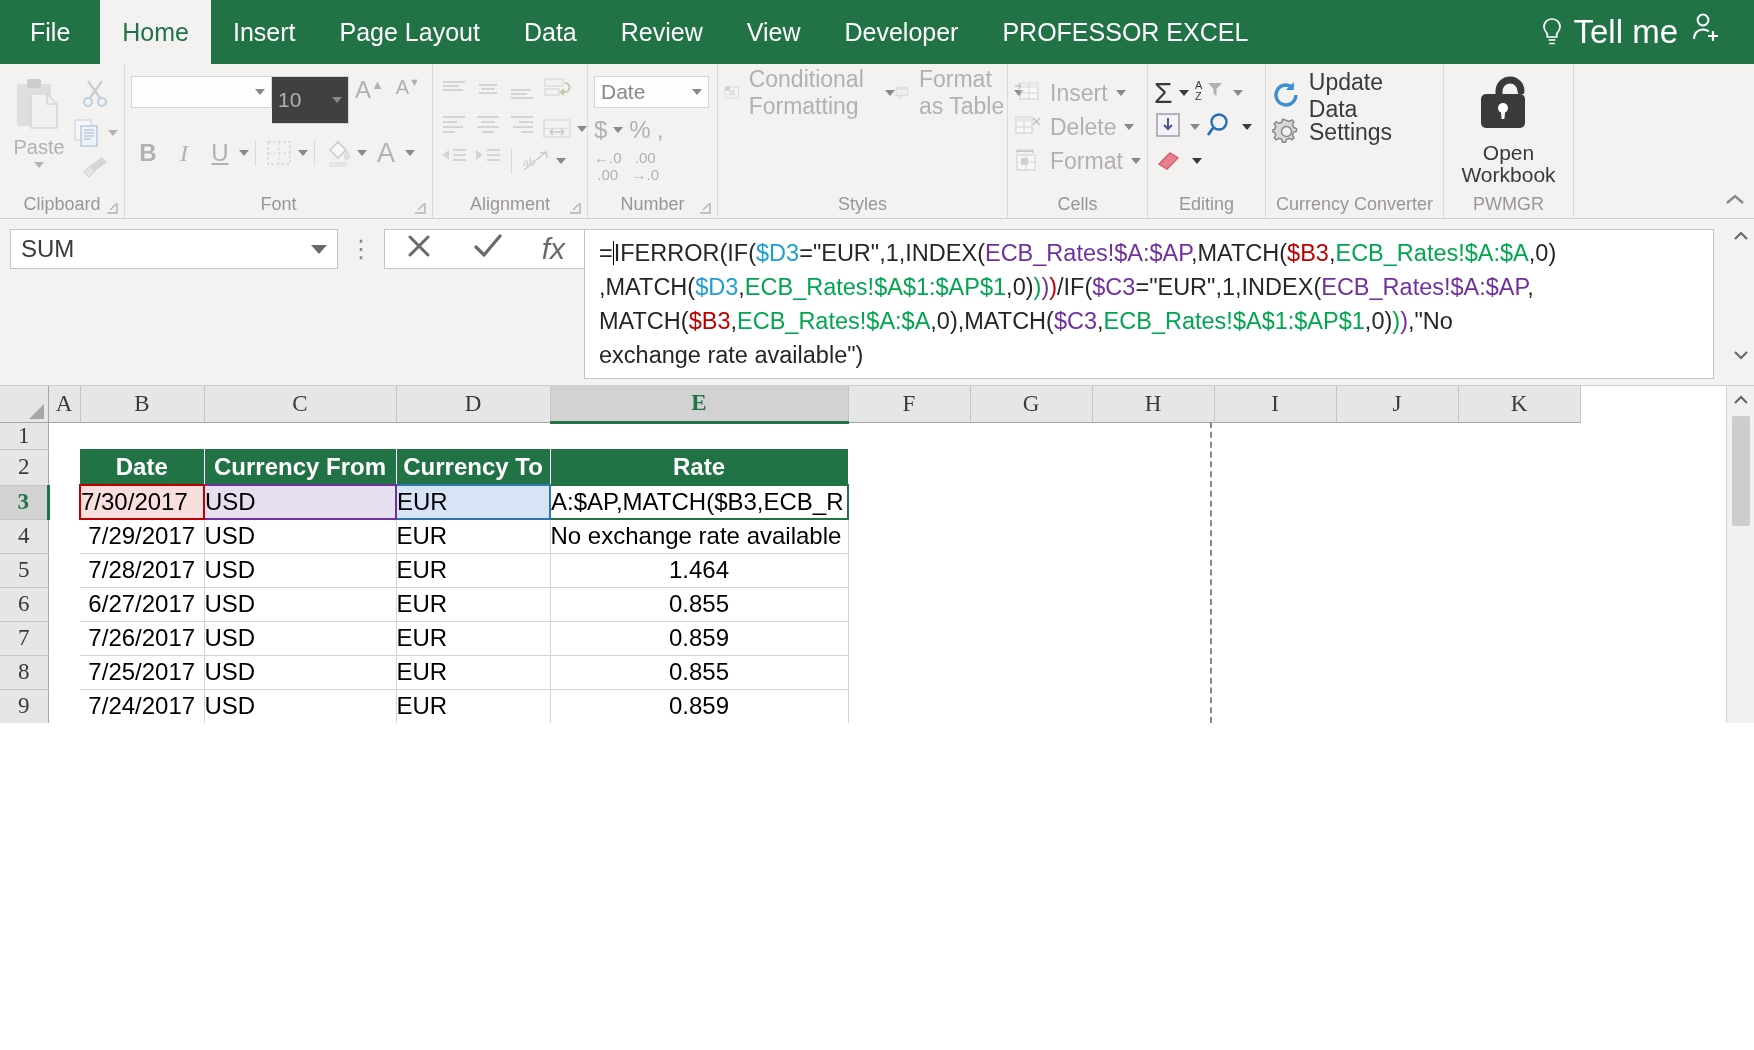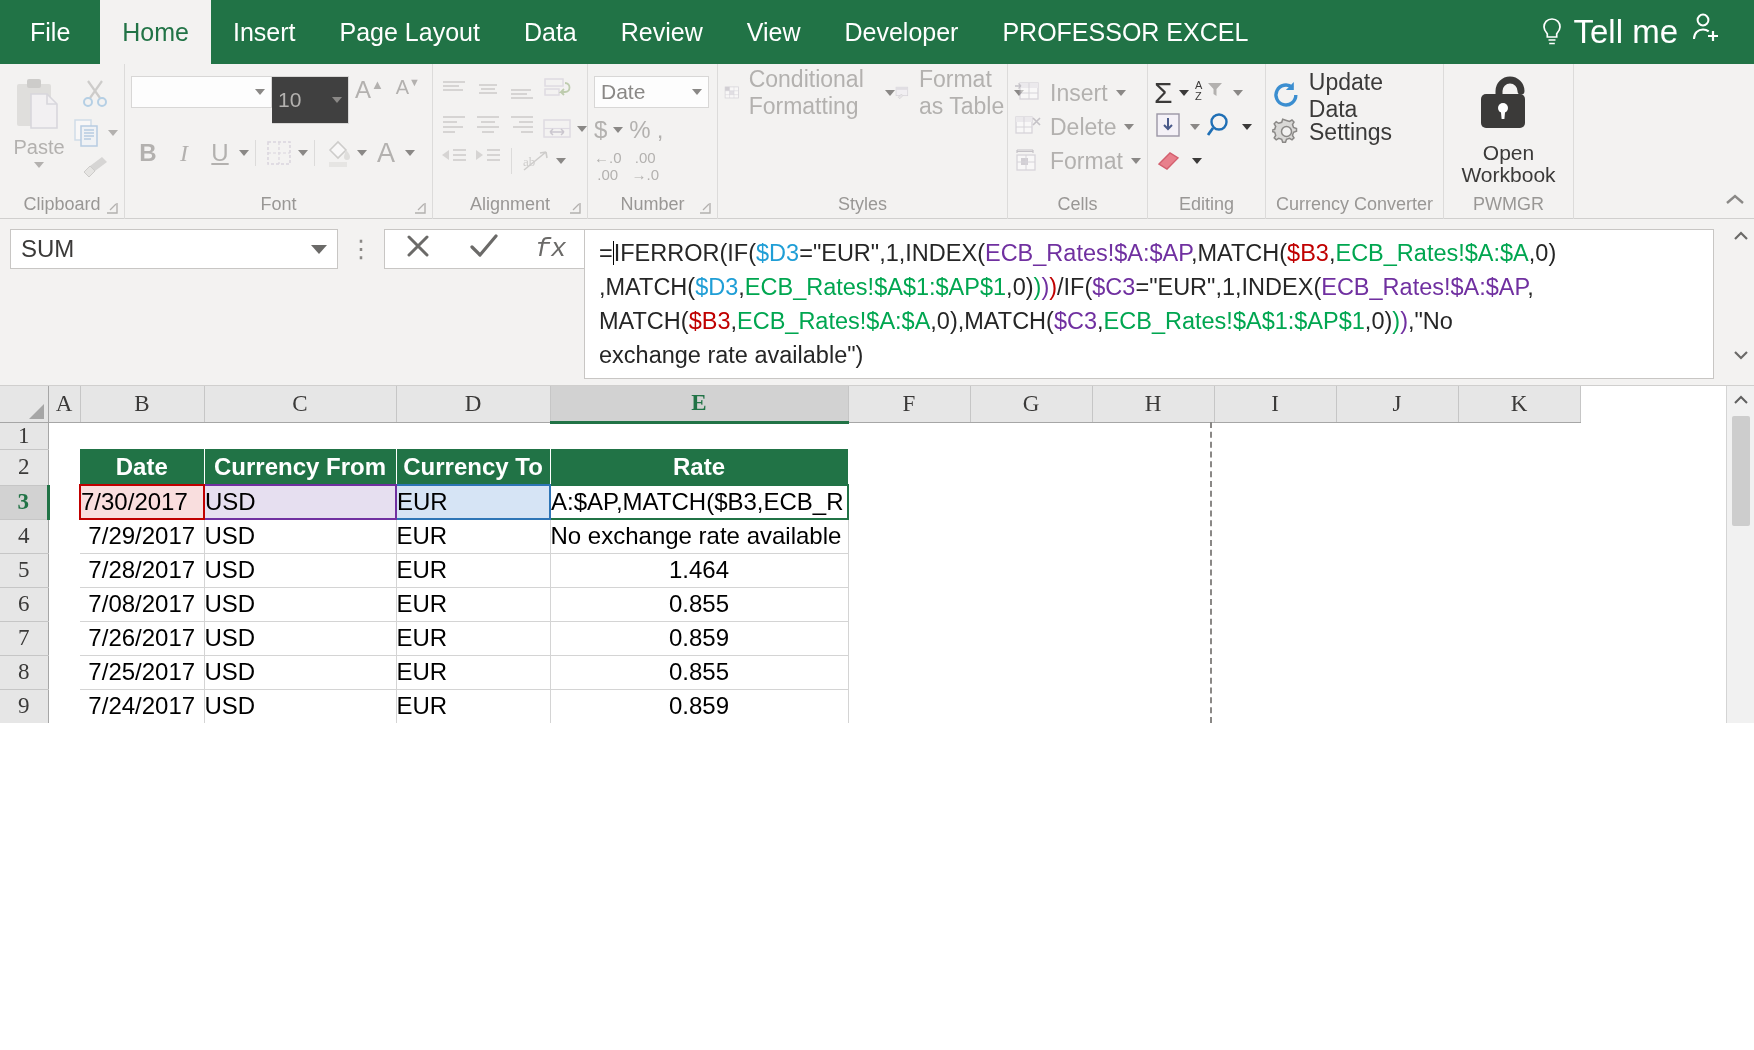--- a/index.html
+++ b/index.html
@@ -154,21 +154,21 @@
     background: #fff; border: 1px solid #c8c6c4;
     display: flex; align-items: center; justify-content: space-between;
     padding: 0 10px; font-size: 24px; color: #3b3a39;
   }
   .nb-caret { width:0;height:0;border-left:8px solid transparent;border-right:8px solid transparent;border-top:9px solid #6b6a68; }
   .fb-dots { width: 46px; text-align:center; color:#8a8886; font-size:24px; line-height:40px; letter-spacing:0; }
   .fb-btns {
     width: 200px; height: 40px; background:#fff; border:1px solid #c8c6c4; border-right:none;
     display:flex; align-items:center; justify-content:space-around; color:#6b6a68; font-size:28px;
   }
-  .fx { font-family:Liberation Mono, monospace; font-style:italic; font-size:26px; }
+  .fx { font-family:Liberation Sans, sans-serif; font-style:italic; font-size:30px; }
   .fbinput {
     flex: 1; background:#fff; border:1px solid #c8c6c4;
     margin-right: 14px; min-height: 136px;
     font-size: 23.5px; line-height: 34px; padding: 6px 8px 6px 14px;
     color: #262626; white-space: pre-wrap; word-break: break-all;
     font-family: "Liberation Sans", sans-serif;
   }
   .p1 { color:#c00000; } .p2 { color:#7030a0; } .p3 { color:#1f9ed6; }
   .p4 { color:#00a650; }
   .cursor { display:inline-block;width:1px;height:24px;background:#000;vertical-align:-4px; }
@@ -747,21 +747,21 @@
         <td class="blank"></td>
         <td class="blank"></td>
         <td class="blank"></td>
         <td class="blank"></td>
         <td class="blank"></td>
       </tr>
 
       <tr>
         <td class="rowhead">6</td>
         <td class="blank"></td>
-        <td class="cell num">7/08/2017</td>
+        <td class="cell num">6/27/2017</td>
         <td class="cell txt">USD</td>
         <td class="cell txt">EUR</td>
         <td class="cell num">0.855</td>
         <td class="blank"></td>
         <td class="blank"></td>
         <td class="blank"></td>
         <td class="blank"></td>
         <td class="blank"></td>
         <td class="blank"></td>
       </tr>

